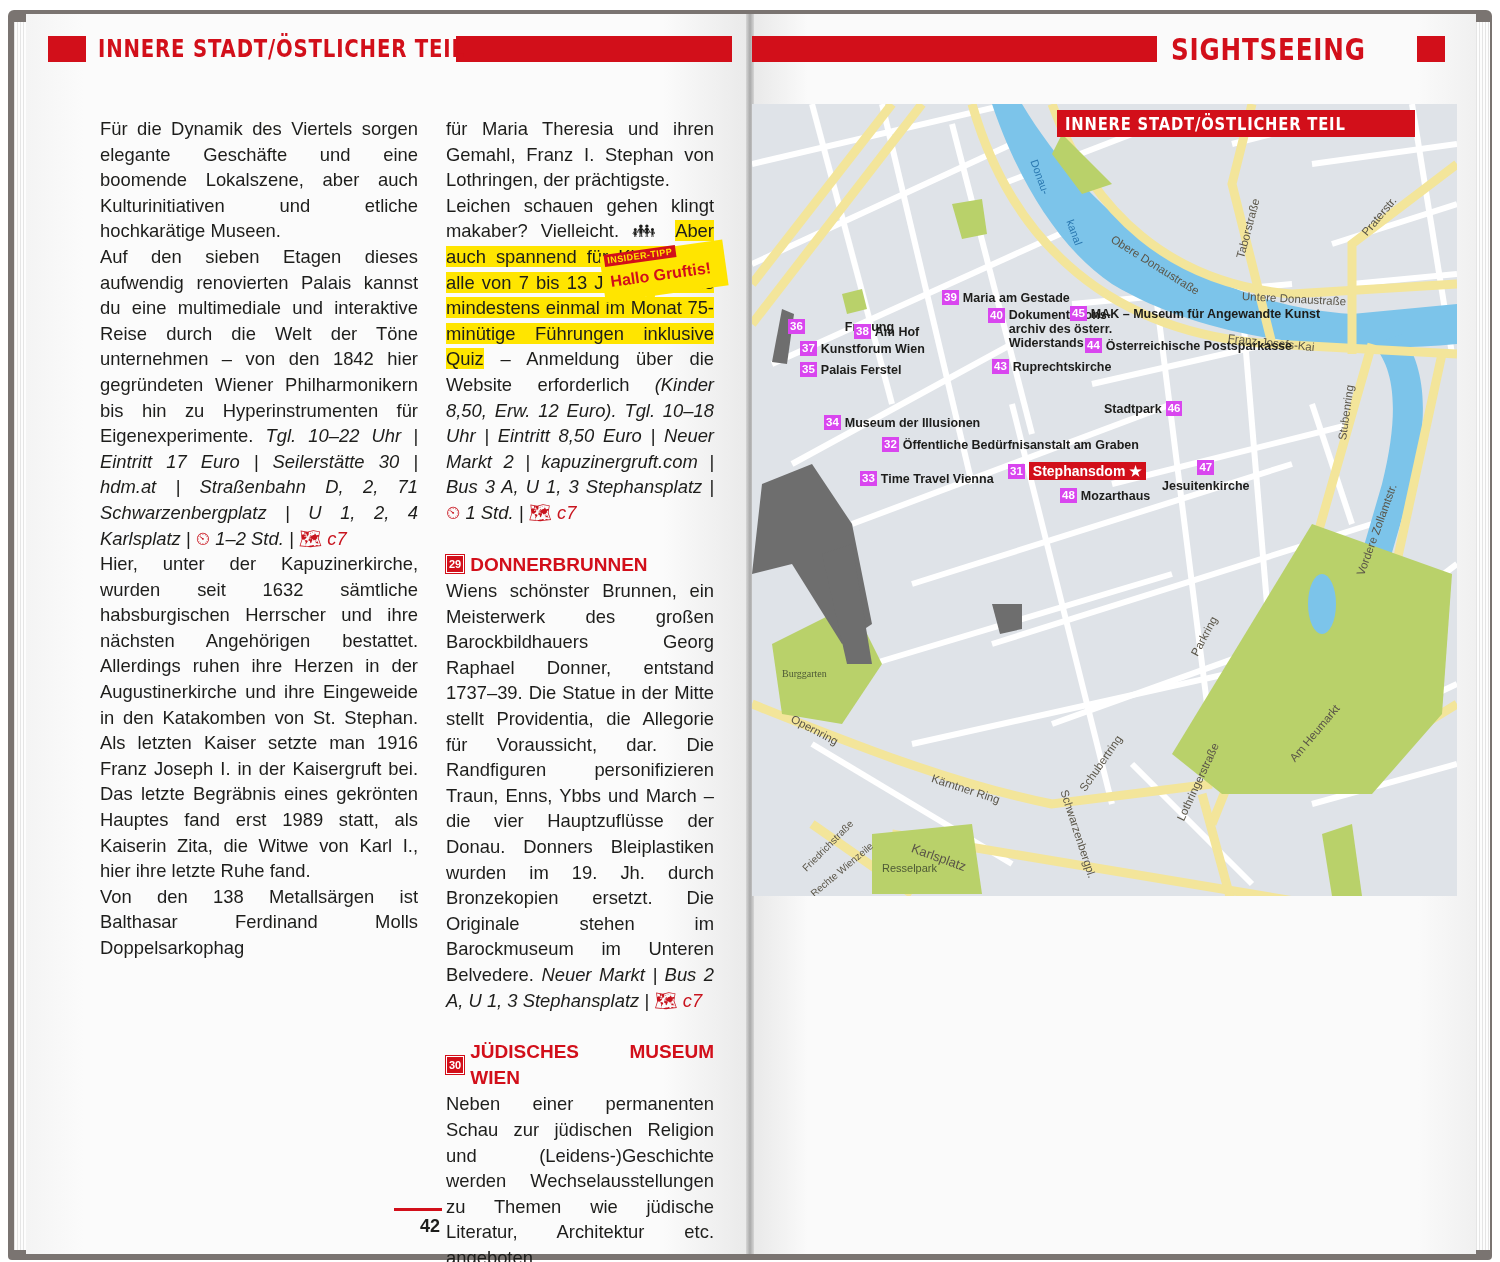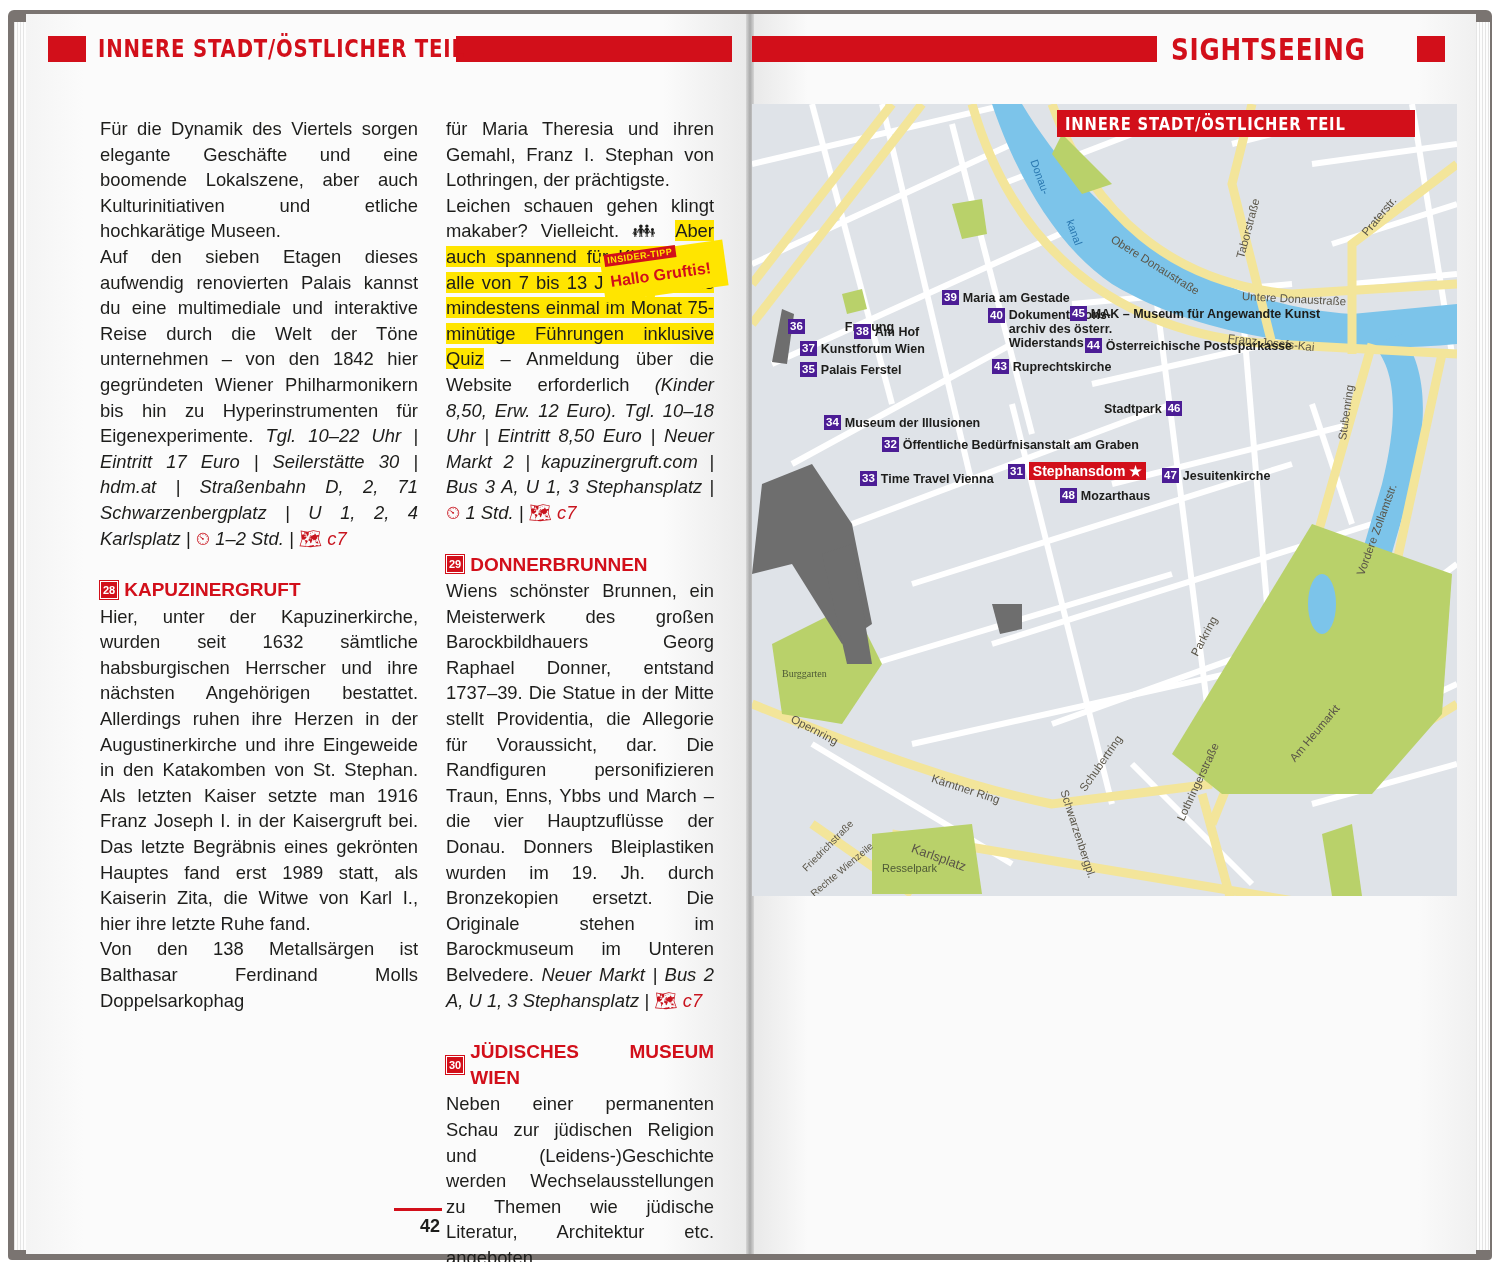--- a/index.html
+++ b/index.html
@@ -35,21 +35,21 @@
   .insider .txt { position: absolute; left: 8px; top: 22px; color: #d20f1a; font-weight: bold; font-size: 16px; transform: rotate(-8deg); white-space: nowrap; }
 
   .page-num-line { position: absolute; width: 48px; height: 3px; background: #d20f1a; }
   .page-num { position: absolute; font-weight: bold; font-size: 18px; }
 
   .map { position: absolute; left: 752px; top: 104px; width: 705px; height: 792px; background: #dfe3e8; overflow: hidden; }
   .map svg { position: absolute; left: 0; top: 0; }
   .map-title { position: absolute; left: 305px; top: 6px; background: #d20f1a; color: #fff; font-family: "DejaVu Sans", sans-serif; font-weight: bold; font-size: 18px; padding: 3px 8px; letter-spacing: 1px; white-space: nowrap; }
   .map-title span { display: inline-block; transform: scaleX(0.82); transform-origin: left center; }
   .poi { position: absolute; display: flex; align-items: center; gap: 4px; font-weight: bold; font-size: 12.5px; color: #1d1d1b; white-space: nowrap; line-height: 14px; }
-  .poi .pn { background: #4c1d95; color: #fff; font-size: 11.5px; padding: 0 2px; line-height: 15px; font-weight: bold; }
+  .poi .pn { background: #d946ef; color: #fff; font-size: 11.5px; padding: 0 2px; line-height: 15px; font-weight: bold; }
   .poi.multi { align-items: flex-start; }
   .poi .ml { white-space: pre-line; }
   .poi.star .pl { background: #d20f1a; color: #fff; padding: 0 4px; font-size: 14px; line-height: 18px; }
   .street { position: absolute; font-size: 11.5px; color: #5a5548; white-space: nowrap; transform-origin: left center; }
   .water-lbl { position: absolute; font-size: 11px; color: #2a78b0; white-space: nowrap; transform-origin: left center; }
   .park-lbl { position: absolute; font-size: 10px; color: #4e5a36; }
 </style>
 </head>
 <body>
 
@@ -70,24 +70,20 @@
 
   <p>
     <span>Auf den sieben Etagen dieses aufwendig renovierten Palais kannst du eine multimediale und interaktive Reise durch die Welt der Töne unternehmen – von den 1842 hier gegründeten Wiener Philharmonikern bis hin zu Hyperinstrumenten für Eigenexperimente.</span>
     <span class="it">Tgl. 10–22 Uhr | Eintritt 17 Euro | Seilerstätte 30 | hdm.at | Straßenbahn D, 2, 71 Schwarzenbergplatz | U 1, 2, 4 Karlsplatz |</span>
     <span class="icon-inline">⏲</span>
     <span class="it">1–2 Std.</span> <span class="it">|</span>
     <span class="icon-inline">🗺︎</span>
     <span class="it red">c7</span>
   </p>
 
-  <div class="entry-head">
-    <span class="num-badge">28</span>
-    <span>KAPUZINERGRUFT</span>
-  </div>
   <p>Hier, unter der Kapuzinerkirche, wurden seit 1632 sämtliche habsburgischen Herrscher und ihre nächsten Angehörigen bestattet. Allerdings ruhen ihre Herzen in der Augustinerkirche und ihre Eingeweide in den Katakomben von St. Stephan. Als letzten Kaiser setzte man 1916 Franz Joseph I. in der Kaisergruft bei. Das letzte Begräbnis eines gekrönten Hauptes fand erst 1989 statt, als Kaiserin Zita, die Witwe von Karl I., hier ihre letzte Ruhe fand.</p>
   <p>Von den 138 Metallsärgen ist Balthasar Ferdinand Molls Doppelsarkophag</p>
 </div>
 
 <div class="col" style="left:446px;top:116px;width:268px;">
   <p>für Maria Theresia und ihren Gemahl, Franz I. Stephan von Lothringen, der prächtigste.</p>
   <p>
     <span>Leichen schauen gehen klingt makaber? Vielleicht.</span>
     <span>👪︎</span>
     <span class="hl">Aber auch spannend für Kinder: Für alle von 7 bis 13 Jahren gibt es mindestens einmal im Monat 75-minütige Führungen inklusive Quiz</span><span> – Anmeldung über die Website erforderlich</span>
@@ -279,21 +275,21 @@
       <span>Öffentliche Bedürfnisanstalt am Graben</span>
     </div>
   <div class="poi" style="left:108px;top:367px;">
       <span class="pn">33</span>
       <span>Time Travel Vienna</span>
     </div>
   <div class="poi star" style="left:256px;top:358px;">
       <span class="pn">31</span>
       <span class="pl">Stephansdom ★</span>
     </div>
-  <div class="poi" style="left:410px;top:364px;">
+  <div class="poi" style="left:410px;top:356px;flex-direction:column;">
       <span class="pn">47</span>
       <span>Jesuitenkirche</span>
     </div>
   <div class="poi" style="left:308px;top:384px;">
       <span class="pn">48</span>
       <span>Mozarthaus</span>
     </div>
   <div class="poi" style="left:306px;top:409px;flex-direction:row-reverse;"></div>
 </div>
 

